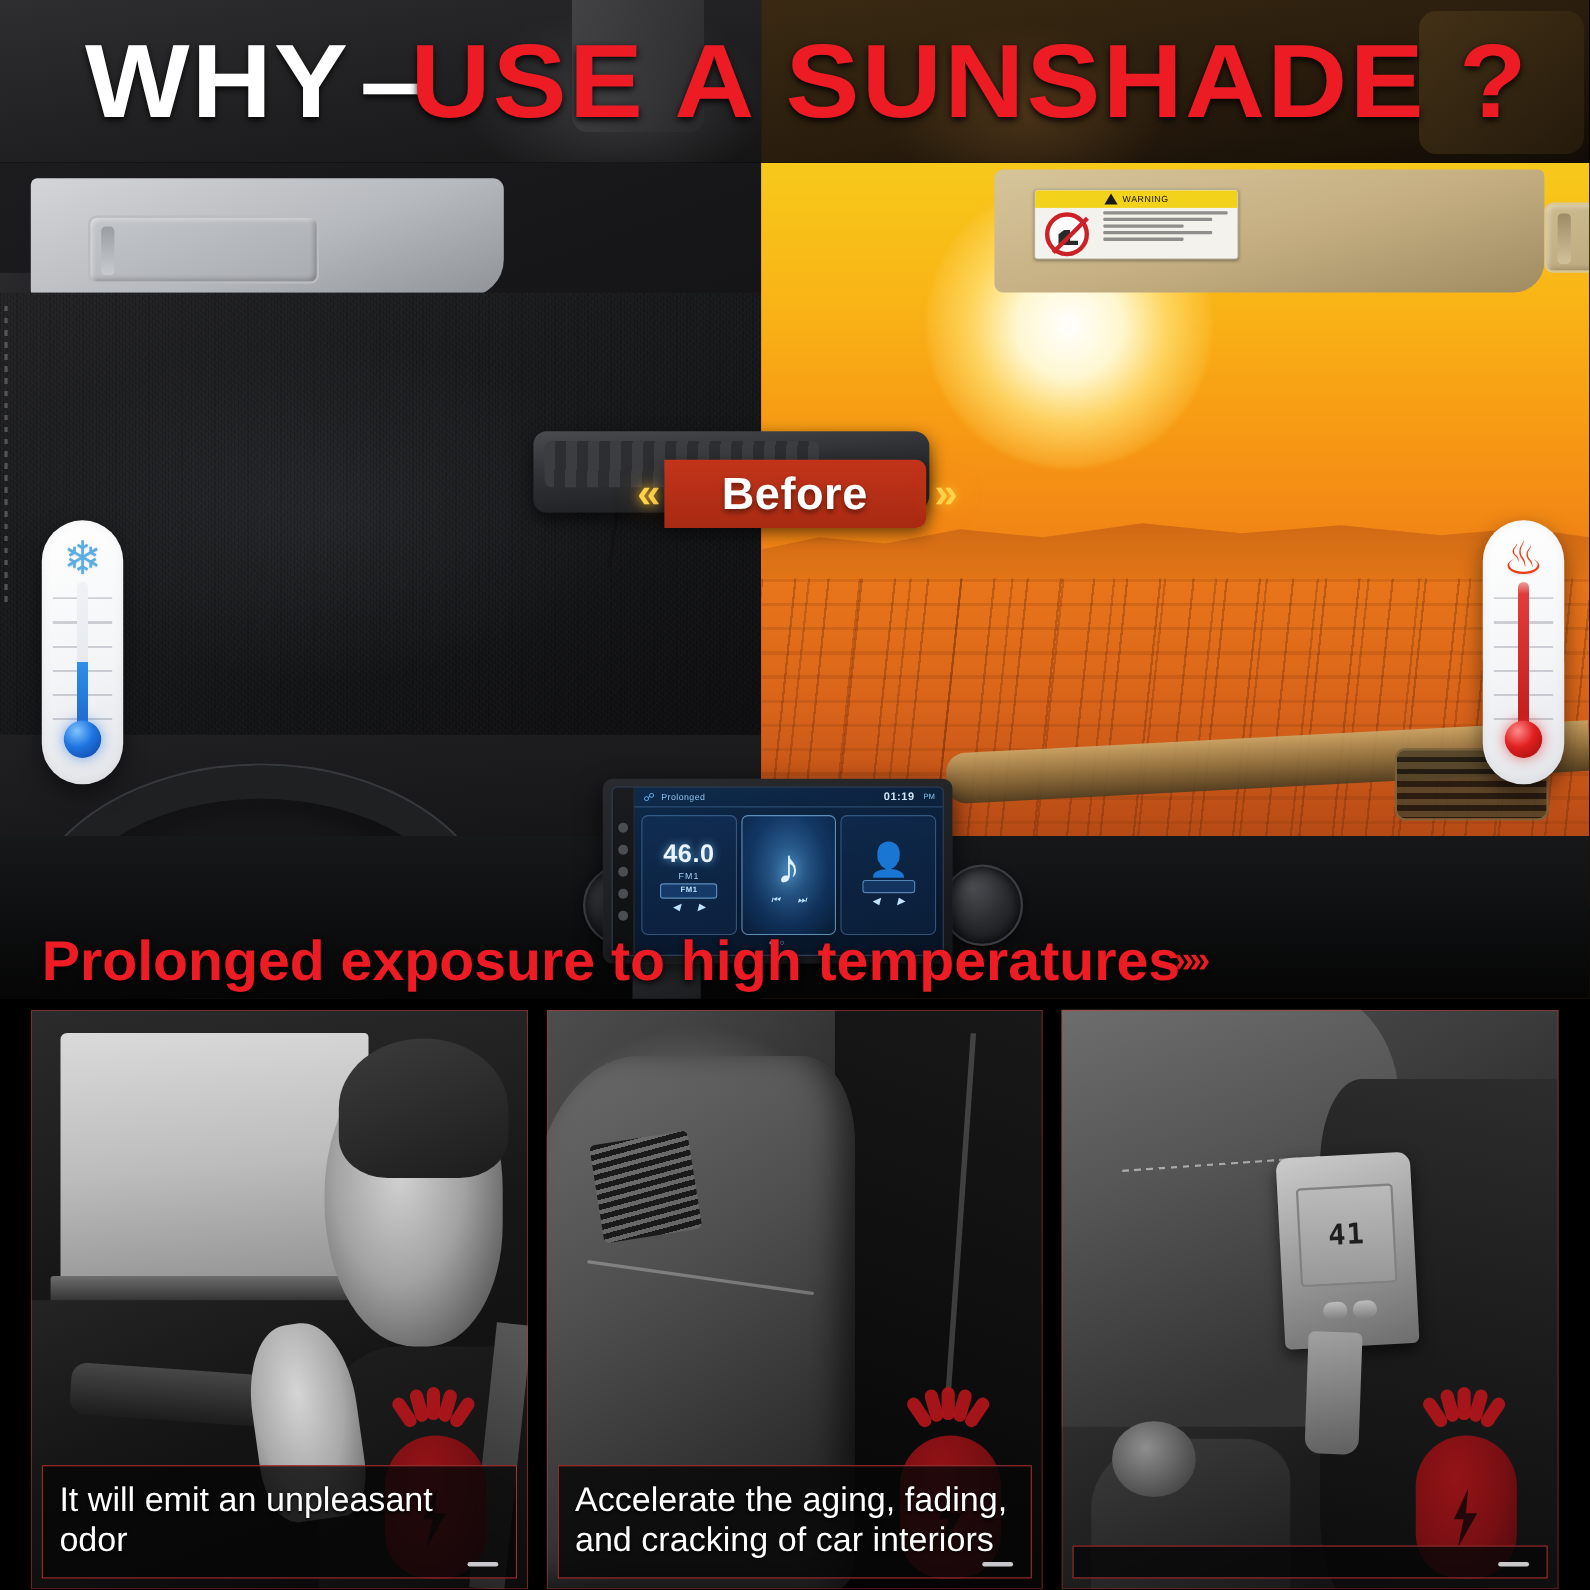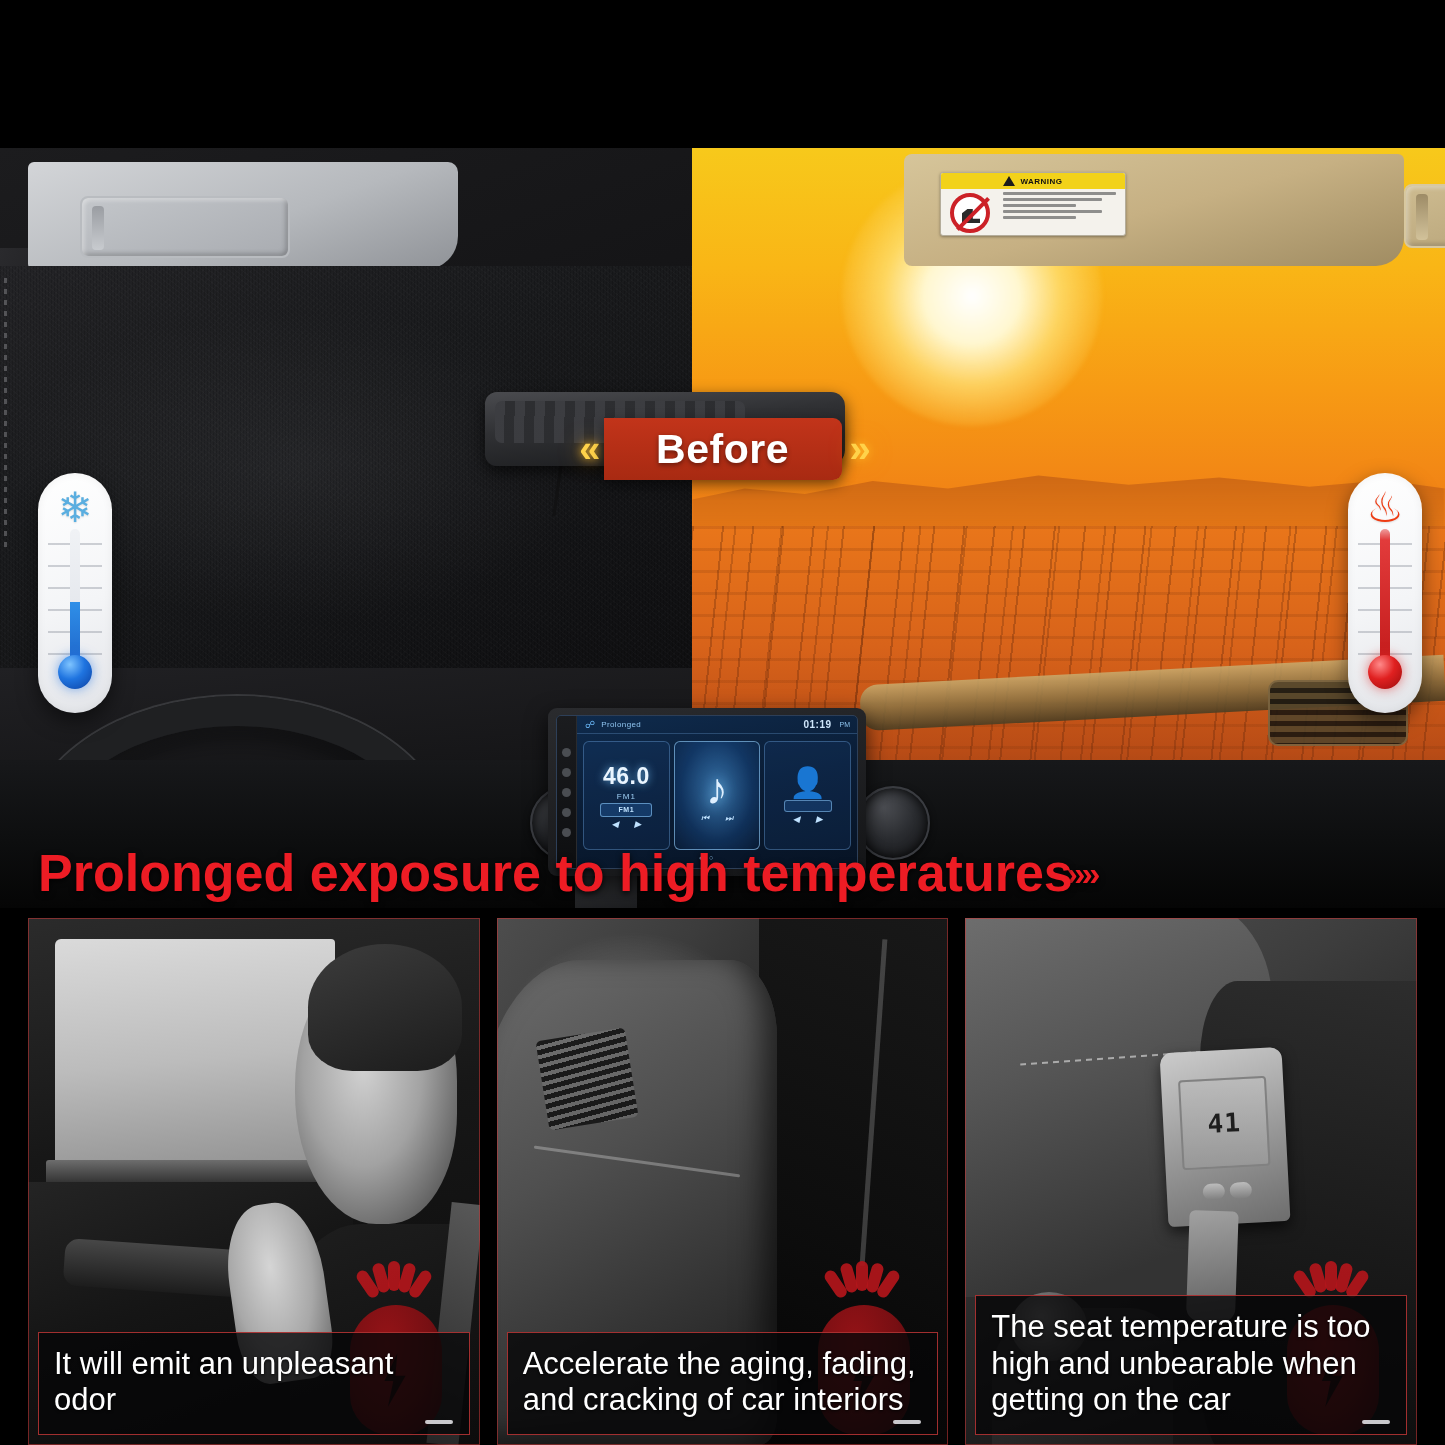--- a/index.html
+++ b/index.html
@@ -188,21 +188,21 @@
     background:#f4f2ec; border:1px solid #b4ad9b; border-radius:3px; overflow:hidden;
     box-shadow:0 1px 3px rgba(0,0,0,.35);
   }
   .warn-top{
     height:16px; background:#f2d21a; display:flex; align-items:center; justify-content:center; gap:5px;
   }
   .warn-tri{
     width:0;height:0;border-left:6px solid transparent;border-right:6px solid transparent;
     border-bottom:10px solid #1a1a1a;
   }
-  .warn-word{ font-size:8px; font-weight:bold; color:#111; letter-spacing:.5px; }
+  .warn-word{ font-size:8px; font-weight:normal; color:#111; letter-spacing:.5px; }
   .warn-body{ display:flex; height:48px; }
   .warn-icon{
     width:58px; display:flex; align-items:center; justify-content:center;
   }
   .no-circ{
     width:40px;height:40px;border-radius:50%;border:4px solid #cc2127;position:relative;
     background:#fff;
   }
   .no-circ:after{
     content:""; position:absolute; left:-3px; top:15px; width:44px; height:4px;
@@ -578,20 +578,31 @@
   .panel-border{
     position:absolute; inset:0; border:1px solid rgba(200,55,55,.55);
     pointer-events:none; z-index:9;
   }
 </style>
 </head>
 <body>
 
 <div id="poster">
 
+  <div class="banner">
+    <div class="banner-bg-left"></div>
+    <div class="banner-bg-right"></div>
+    <div class="banner-visor-l"></div>
+    <div class="banner-visor-r"></div>
+    <div class="title-row">
+      <span class="t-word t-white">WHY</span>
+      <span class="t-word t-dash">–</span>
+      <span class="t-word t-red">USE A SUNSHADE ?</span>
+    </div>
+  </div>
 
   <div class="hero">
 
     <div class="after-side">
       <div class="after-pillar"></div>
       <div class="after-visor">
         <div class="after-visor-slot"></div>
       </div>
       <div class="shade-panel">
         <div class="shade-tex"></div>
@@ -813,20 +824,19 @@
       <div class="heat-deco">
         <span class="ray" style="transform:rotate(-34deg)"></span>
         <span class="ray" style="transform:rotate(-16deg)"></span>
         <span class="ray" style="transform:rotate(0deg)"></span>
         <span class="ray" style="transform:rotate(16deg)"></span>
         <span class="ray" style="transform:rotate(34deg)"></span>
         <span class="body"></span>
         <span class="bolt"></span>
       </div>
       <div class="cap">
-        <div class="cap-text">The seat temperature is too high and unbearable when getting on the car</div>
         <span class="cap-ul"></span>
       </div>
       <div class="panel-border"></div>
     </div>
 
   </div>
 </div>
 
 </body></html>

